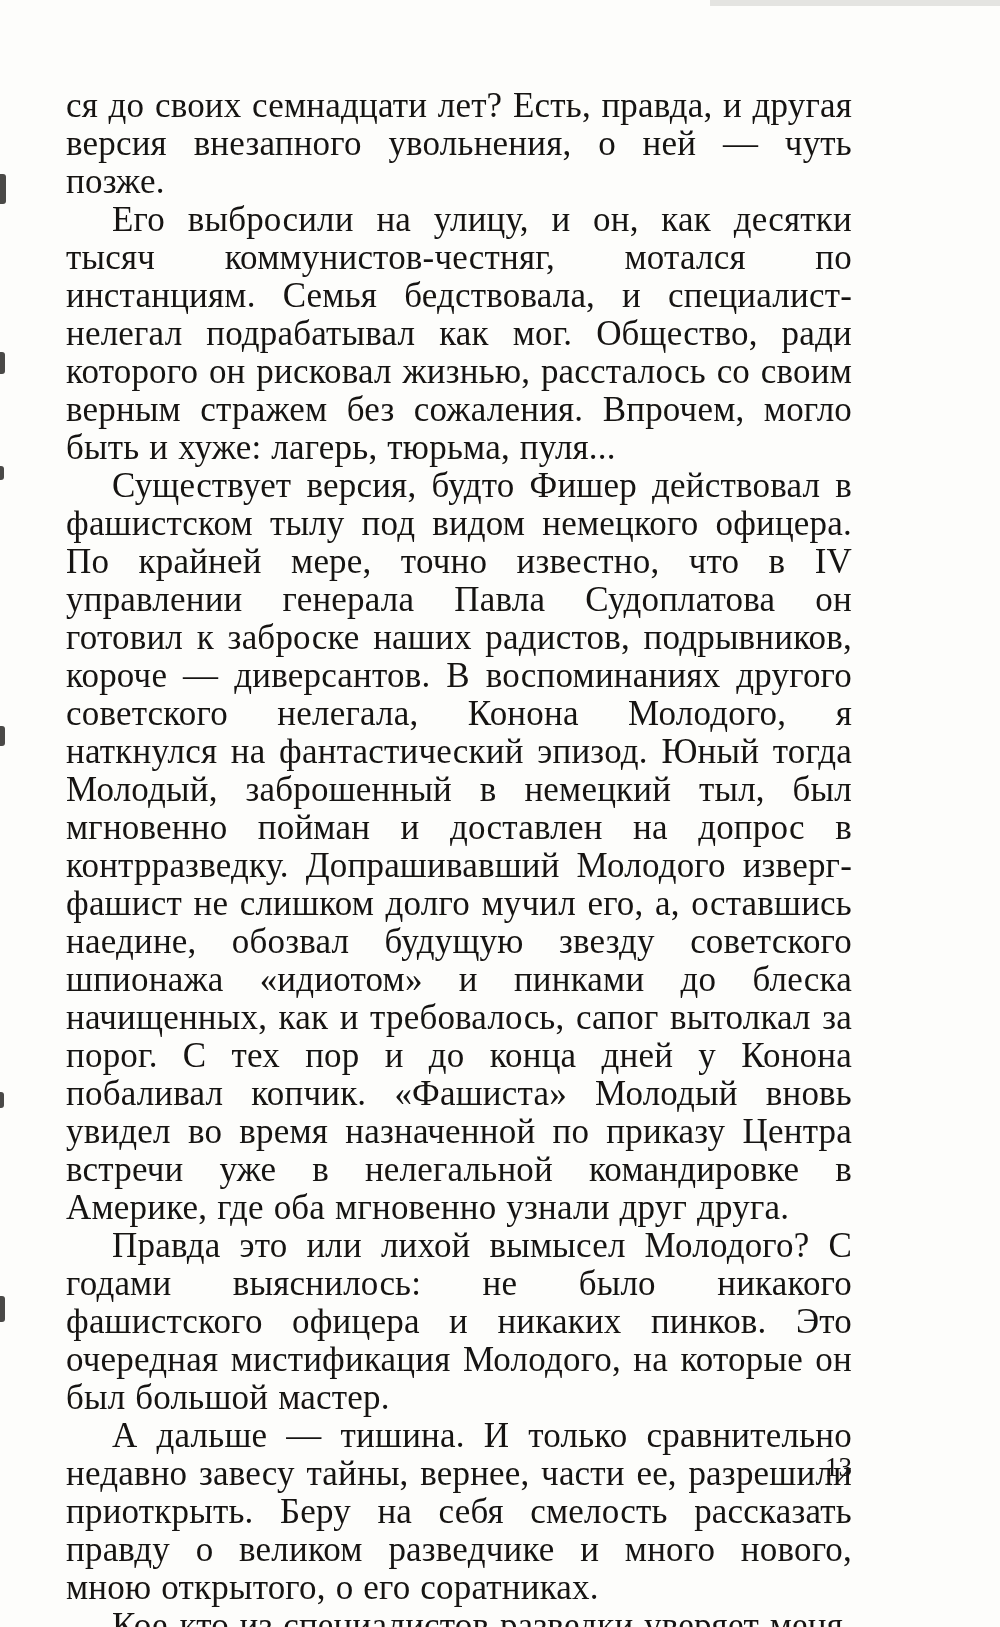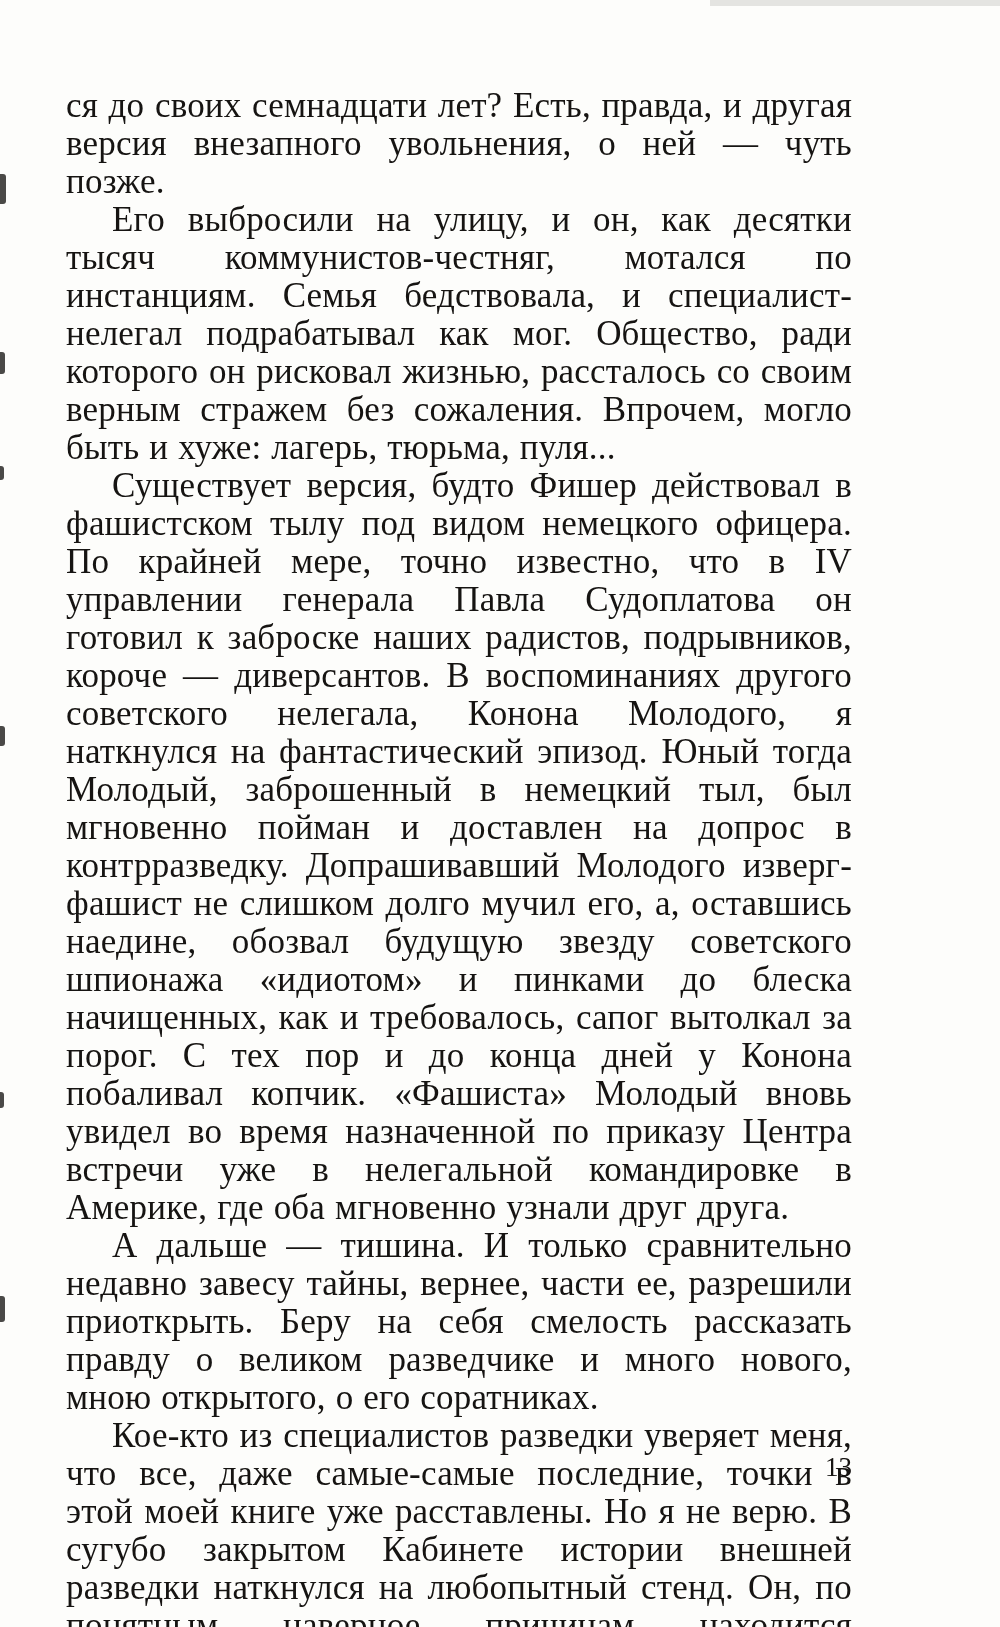--- a/index.html
+++ b/index.html
@@ -82,19 +82,20 @@
   <div class="scan-artifact artifact-2"></div>
   <div class="scan-artifact artifact-3"></div>
   <div class="scan-artifact artifact-4"></div>
   <div class="scan-artifact artifact-5"></div>
   <div class="scan-artifact artifact-6"></div>
 
   <div class="text-block">
     <p class="continuation">ся до своих семнадцати лет? Есть, правда, и другая версия внезапного увольнения, о ней — чуть позже.</p>
     <p>Его выбросили на улицу, и он, как десятки тысяч коммунистов-честняг, мотался по инстанциям. Семья бедствовала, и специалист-нелегал подрабатывал как мог. Общество, ради которого он рисковал жизнью, рассталось со своим верным стражем без сожаления. Впрочем, могло быть и хуже: лагерь, тюрьма, пуля...</p>
     <p>Существует версия, будто Фишер действовал в фашистском тылу под видом немецкого офицера. По крайней мере, точно известно, что в IV управлении генерала Павла Судоплатова он готовил к заброске наших радистов, подрывников, короче — диверсантов. В воспоминаниях другого советского нелегала, Конона Молодого, я наткнулся на фантастический эпизод. Юный тогда Молодый, заброшенный в немецкий тыл, был мгновенно пойман и доставлен на допрос в контрразведку. Допрашивавший Молодого изверг-фашист не слишком долго мучил его, а, оставшись наедине, обозвал будущую звезду советского шпионажа «идиотом» и пинками до блеска начищенных, как и требовалось, сапог вытолкал за порог. С тех пор и до конца дней у Конона побаливал копчик. «Фашиста» Молодый вновь увидел во время назначенной по приказу Центра встречи уже в нелегальной командировке в Америке, где оба мгновенно узнали друг друга.</p>
+    <p>Правда это или лихой вымысел Молодого? С годами выяснилось: не было никакого фашистского офицера и никаких пинков. Это очередная мистификация Молодого, на которые он был большой мастер.</p>
     <p>А дальше — тишина. И только сравнительно недавно завесу тайны, вернее, части ее, разрешили приоткрыть. Беру на себя смелость рассказать правду о великом разведчике и много нового, мною открытого, о его соратниках.</p>
     <p>Кое-кто из специалистов разведки уверяет меня, что все, даже самые-самые последние, точки в этой моей книге уже расставлены. Но я не верю. В сугубо закрытом Кабинете истории внешней разведки наткнулся на любопытный стенд. Он, по понятным, наверное, причинам, находится неподалеку от экспозиции Абеля и Коэнов-Крогеров. Я впился глазами в старые фотографии с королев-</p>
   </div>
 
   <div class="page-number">13</div>
 
 </div>
 
 </body></html>

